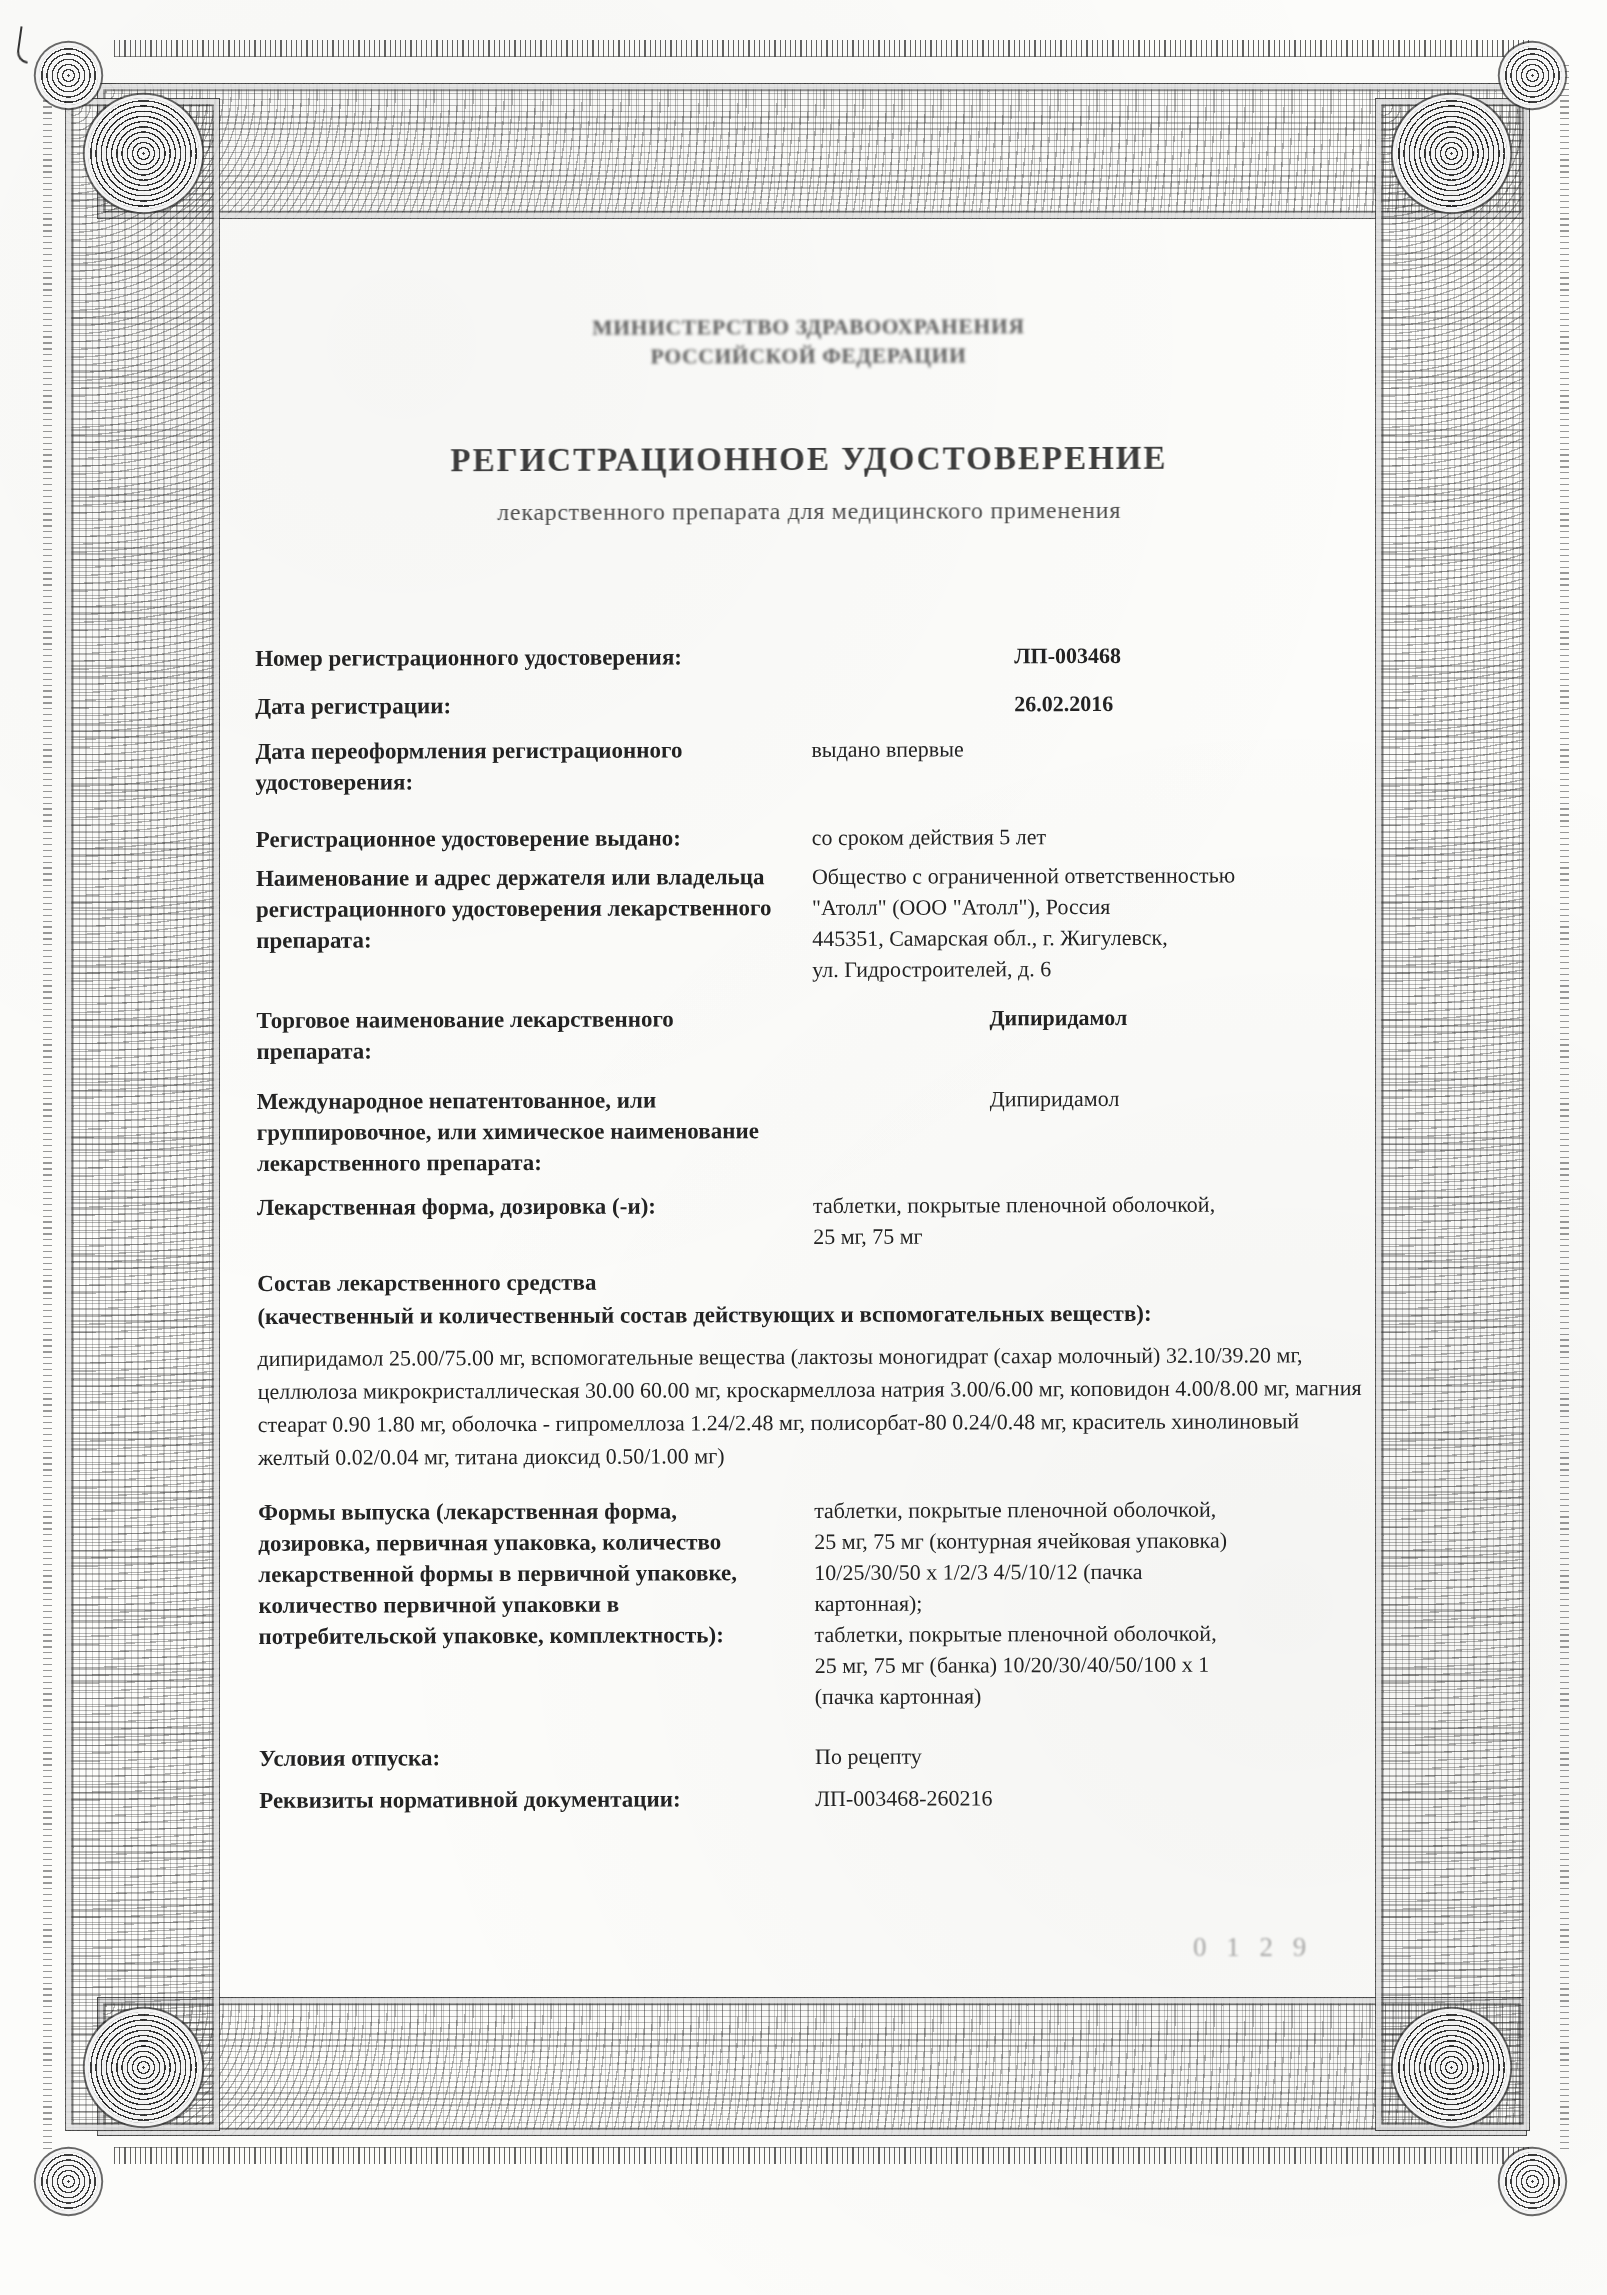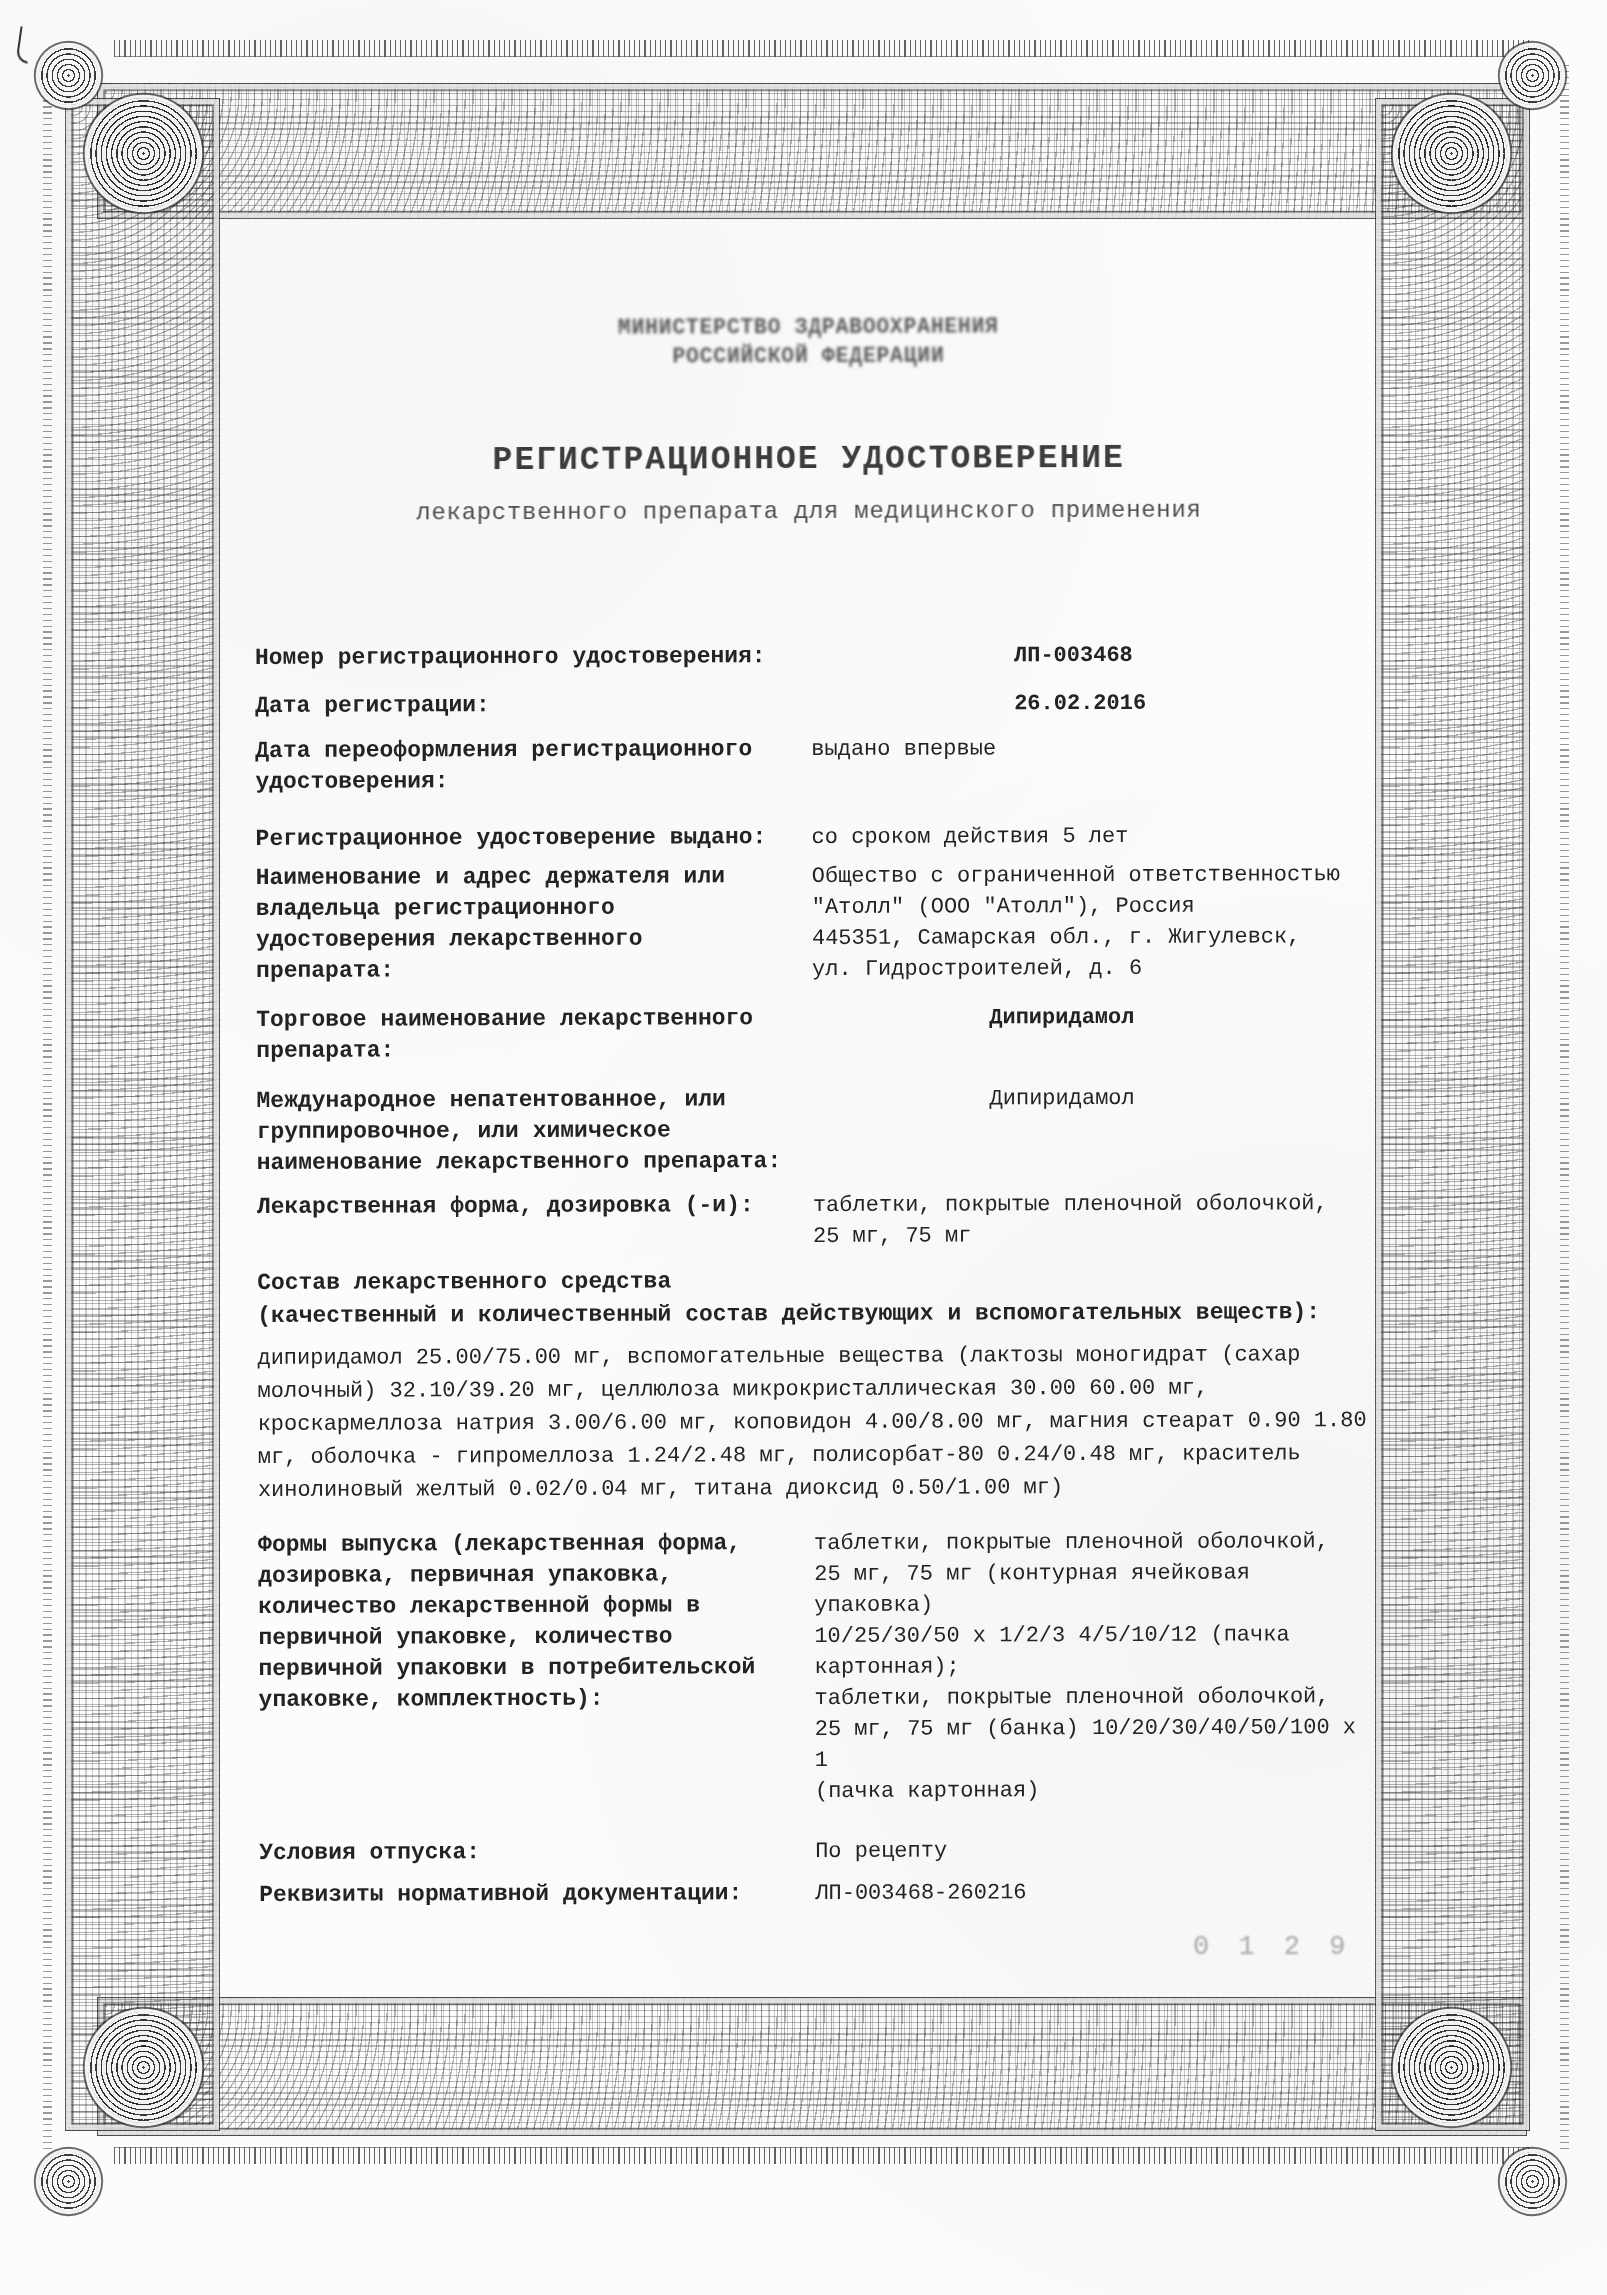--- a/index.html
+++ b/index.html
@@ -1,21 +1,21 @@
 <!DOCTYPE html>
 <html style="font-size:10.4px"><head>
 <meta charset="utf-8">
 <style>
   html,body{margin:0;padding:0;background:#e8e8e6;}
   .page{
     position:relative;
     width:1607px;height:2295px;
     margin:0 auto;
     background:#fcfcfa;
-    font-family:Liberation Mono, monospace;
+    font-family:Liberation Serif, serif;
     color:#232323;
     overflow:hidden;
   }
   .page::before{
     content:"";position:absolute;inset:0;pointer-events:none;
     background:
       radial-gradient(circle at 25% 15%, rgba(0,0,0,0.025), transparent 45%),
       radial-gradient(circle at 80% 70%, rgba(0,0,0,0.03), transparent 45%);
   }
 

